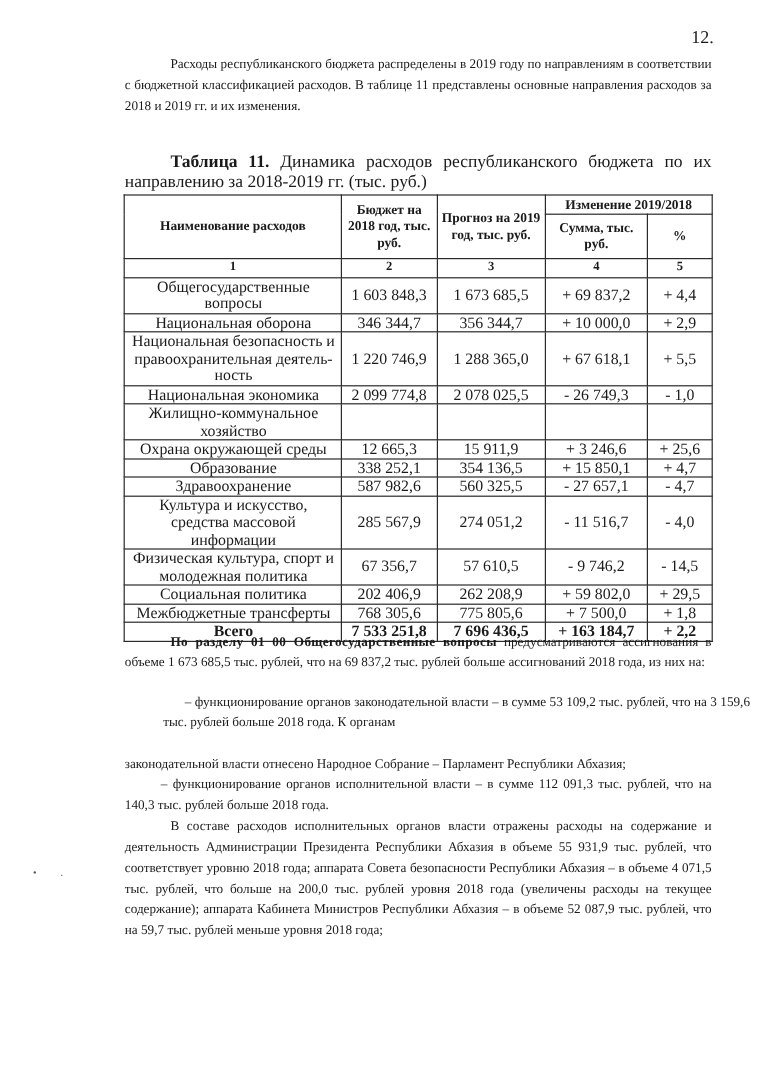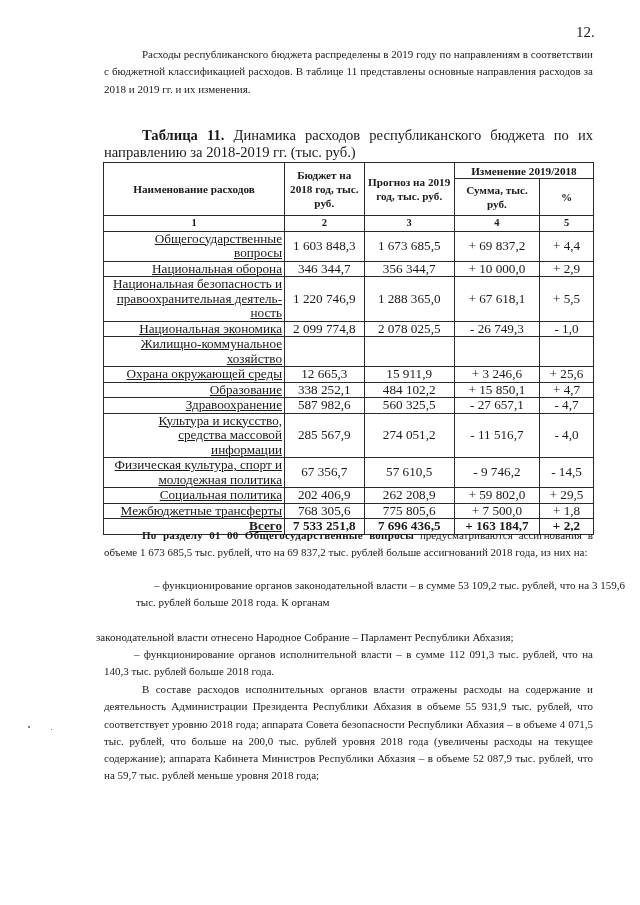--- a/index.html
+++ b/index.html
@@ -7,28 +7,28 @@
          font-family: "Liberation Serif", serif; color: #1a1a1a; }
   .page-number { position: absolute; left: 576px; top: 24px; font-size: 15px; }
   .para { position: absolute; font-size: 11px; line-height: 17.3px; text-align: justify; }
   .p1 { left: 104px; top: 46px; width: 489px; text-indent: 38px; }
   .caption { position: absolute; left: 104px; top: 127px; width: 489px; font-size: 14.6px; line-height: 17px; text-align: justify; text-indent: 38px; }
   .caption b { font-weight: bold; }
   table.budget { position: absolute; left: 103px; top: 162px; width: 491px; border-collapse: collapse; font-size: 13.2px; line-height: 14.5px; }
   table.budget td, table.budget th { border: 1px solid #2a2a2a; padding: 0 2px; }
   table.budget th { font-weight: bold; font-size: 11.2px; line-height: 14px; text-align: center; }
   table.budget td.num { text-align: center; }
-  table.budget td.name { text-align: right; padding-left: 3px; text-decoration: underline; }
+  table.budget td.name { text-align: center; padding-left: 3px; }
   table.budget tr.idx td { font-weight: bold; font-size: 10.5px; text-align: center; height: 13px; }
   table.budget tr.total td { font-weight: bold; }
   .col1 { width: 178px; } .col2 { width: 76px; } .col3 { width: 87px; } .col4 { width: 82px; } .col5 { width: 50px; }
   .p2 { left: 104px; top: 527px; width: 489px; text-indent: 38px; }
   .p2 b { font-weight: bold; letter-spacing: 0.3px; }
   .p3 { left: 104px; top: 577px; width: 489px; text-indent: 18px; margin-left: 32px; }
-  .p4 { left: 96px; top: 629px; width: 466px; text-indent: 0; }
+  .p4 { left: 104px; top: 629px; width: 466px; text-indent: 0; }
   .p5 { left: 104px; top: 646px; width: 489px; text-indent: 30px; }
   .p6 { left: 104px; top: 681px; width: 489px; text-indent: 38px; }
   .speck { position: absolute; background: #555; border-radius: 50%; }
 </style>
 </head>
 <body>
 
 <div>
   <div class="page-number">12.</div>
 
@@ -95,21 +95,21 @@
         <tr>
           <td class="name">Охрана окружающей среды</td>
           <td class="num">12 665,3</td>
           <td class="num">15 911,9</td>
           <td class="num">+ 3 246,6</td>
           <td class="num">+ 25,6</td>
         </tr>
         <tr>
           <td class="name">Образование</td>
           <td class="num">338 252,1</td>
-          <td class="num">484 102,2</td>
+          <td class="num">354 136,5</td>
           <td class="num">+ 15 850,1</td>
           <td class="num">+ 4,7</td>
         </tr>
         <tr>
           <td class="name">Здравоохранение</td>
           <td class="num">587 982,6</td>
           <td class="num">560 325,5</td>
           <td class="num">- 27 657,1</td>
           <td class="num">- 4,7</td>
         </tr>

